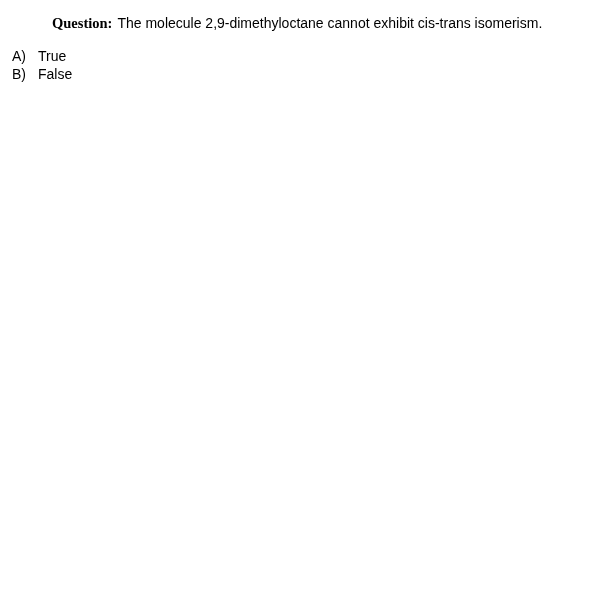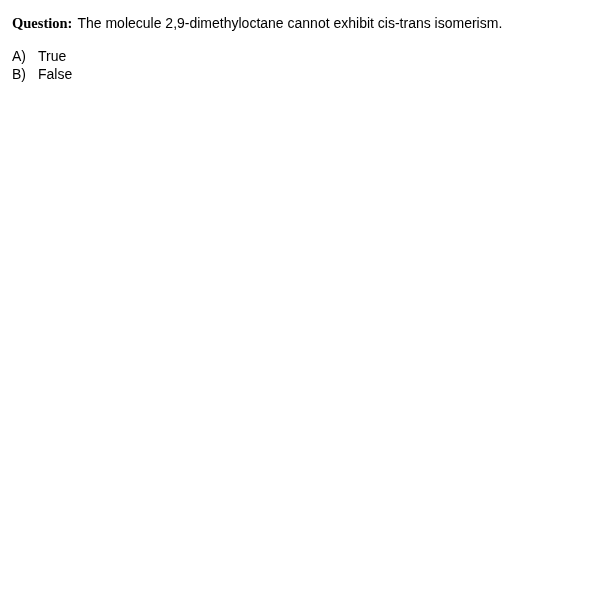--- a/index.html
+++ b/index.html
@@ -24,20 +24,21 @@
     font-size: 14px;
     line-height: 18px;
     color: #000000;
     white-space: nowrap;
   }
   .question-label {
     font-family: "Liberation Serif", serif;
     font-weight: bold;
     font-size: 14.5px;
     margin-right: 5px;
+    margin-left: 40px;
   }
   .options {
     position: absolute;
     left: 12px;
     top: 47px;
     font-family: "Liberation Sans", sans-serif;
     font-size: 14px;
     color: #000000;
   }
   .option-row {

